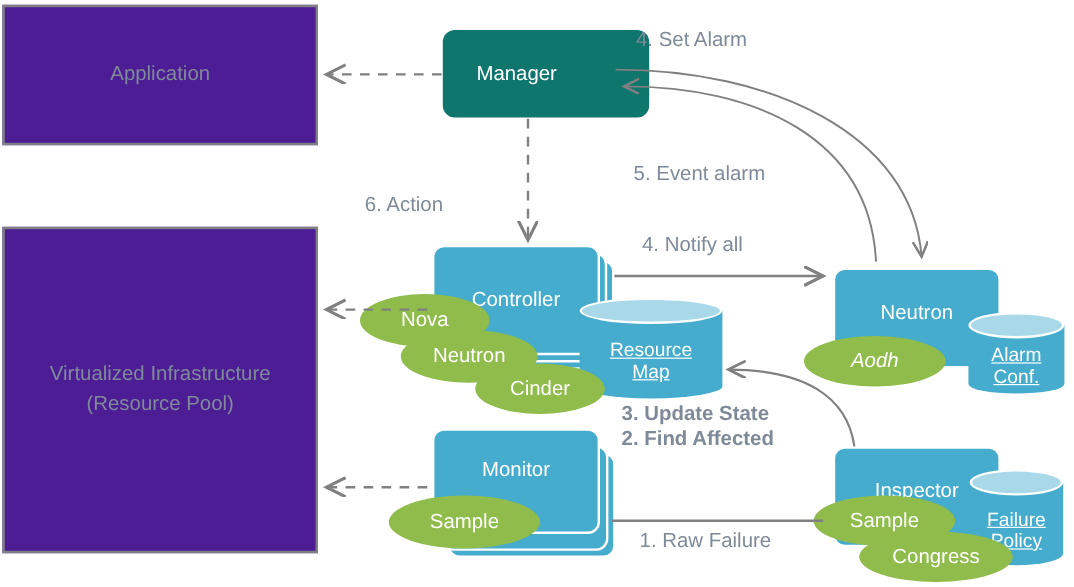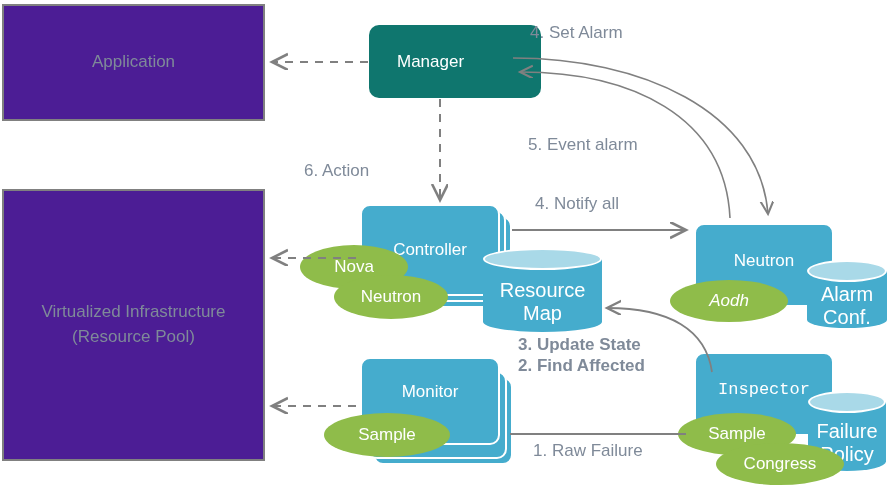--- a/index.html
+++ b/index.html
@@ -83,24 +83,25 @@
     box-sizing: border-box;
   }
   .cyl .cyl-label {
     position: absolute;
     left: 0; right: 0;
     top: 26px; bottom: 2px;
     display: flex;
     align-items: center;
     justify-content: center;
     color: #ffffff;
-    font-size: 20px;
+    font-size: 16px;
     text-align: center;
     line-height: 1.15;
     white-space: pre-line;
+    text-decoration: underline;
   }
   .pill {
     position: absolute;
     background: #8fbc4a;
     border-radius: 50%;
     display: flex;
     align-items: center;
     justify-content: center;
     color: #ffffff;
     font-size: 17px;
@@ -150,40 +151,41 @@
 
   <div class="cyl" style="left:483px; top:248px; width:119px; height:84px;">
     <div class="cyl-body"></div>
     <div class="cyl-top"></div>
     <div class="cyl-label">Resource
 Map</div>
   </div>
 
   <div class="pill" style="left:300px; top:245px; width:108px; height:44px;">Nova</div>
   <div class="pill" style="left:334px; top:275px; width:114px; height:44px;">Neutron</div>
+  <div class="pill" style="left:396px; top:303px; width:108px; height:42px;">Cinder</div>
 
   <div class="teal-box" style="left:373px; top:377px; width:140px; height:88px;"></div>
   <div class="teal-box" style="left:367px; top:371px; width:140px; height:88px;"></div>
   <div class="teal-box front" style="left:360px; top:357px; width:140px; height:88px;">
     <span class="boxlabel" style="margin-bottom:18px;">Monitor</span>
   </div>
   <div class="pill" style="left:324px; top:413px; width:126px; height:44px;">Sample</div>
 
   <div class="teal-box front" style="left:694px; top:223px; width:140px; height:84px;">
     <span class="boxlabel" style="margin-bottom:8px;">Neutron</span>
   </div>
   <div class="cyl" style="left:807px; top:260px; width:80px; height:68px;">
     <div class="cyl-body"></div>
     <div class="cyl-top"></div>
     <div class="cyl-label">Alarm
 Conf.</div>
   </div>
   <div class="pill" style="left:670px; top:280px; width:118px; height:42px;font-style:italic;">Aodh</div>
 
-  <div class="teal-box front" style="left:694px; top:352px; width:140px; height:84px;font-family:Liberation Mono, monospace;">
+  <div class="teal-box front" style="left:694px; top:372px; width:140px; height:84px;">
     <span class="boxlabel" style="margin-bottom:10px;">Inspector</span>
   </div>
   <div class="cyl" style="left:808px; top:391px; width:78px; height:80px;">
     <div class="cyl-body"></div>
     <div class="cyl-top"></div>
     <div class="cyl-label">Failure
 Policy</div>
   </div>
   <div class="pill" style="left:678px; top:413px; width:118px; height:42px;">Sample</div>
   <div class="pill" style="left:716px; top:443px; width:128px; height:42px;">Congress</div>

